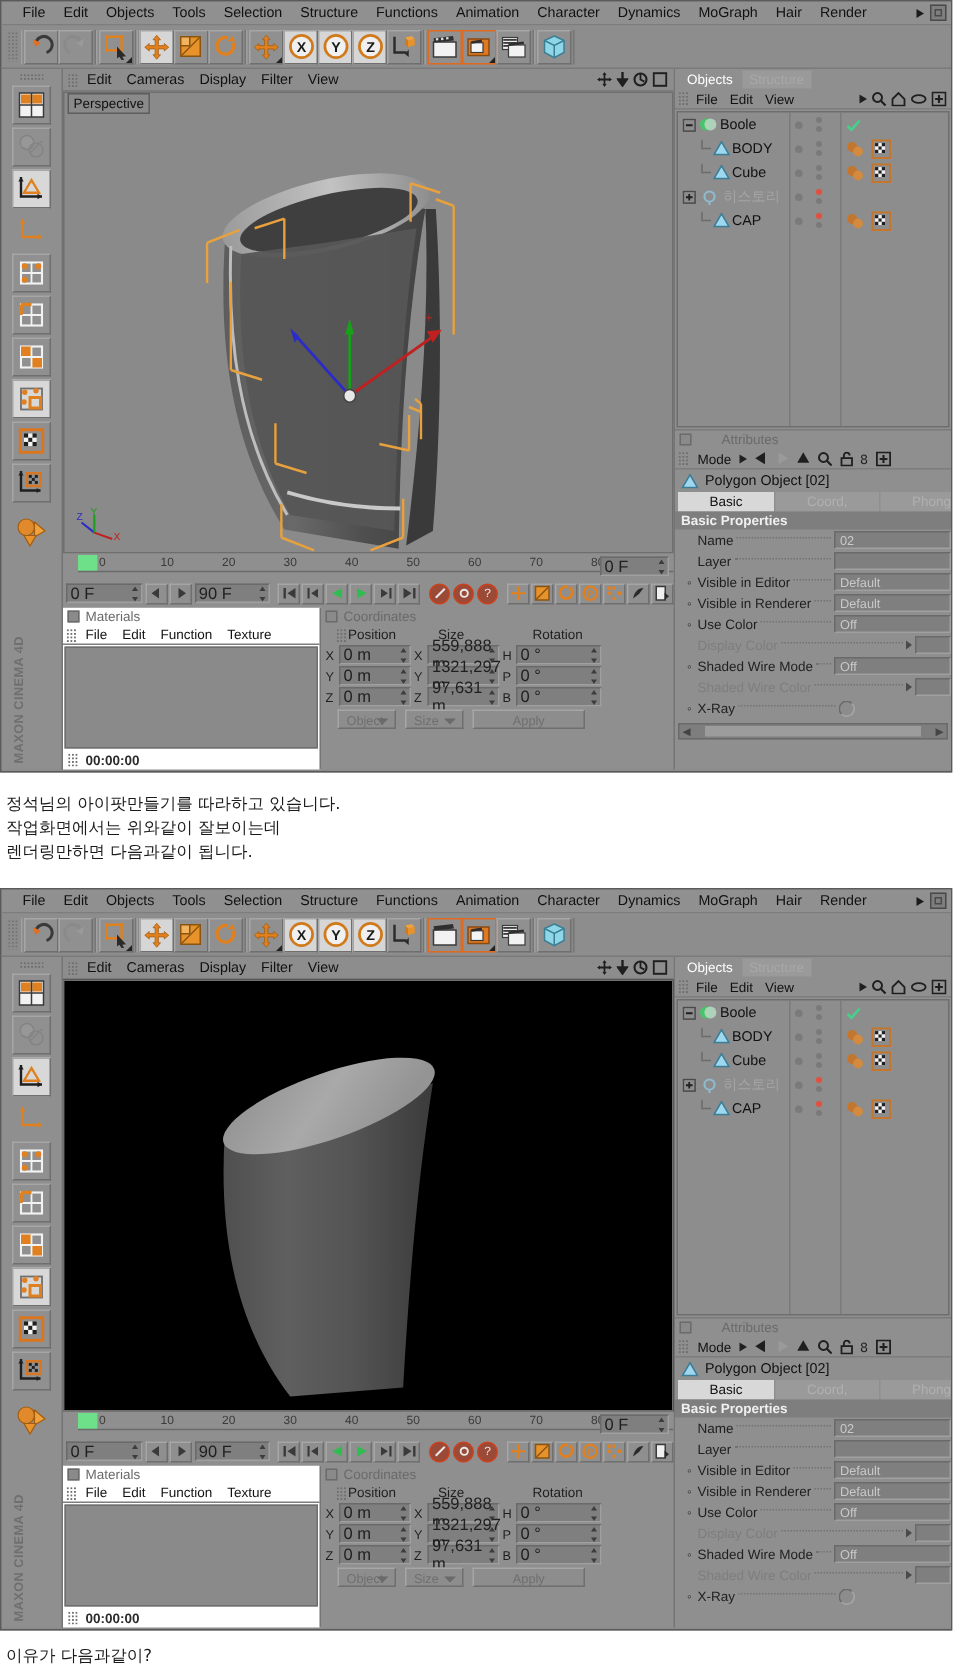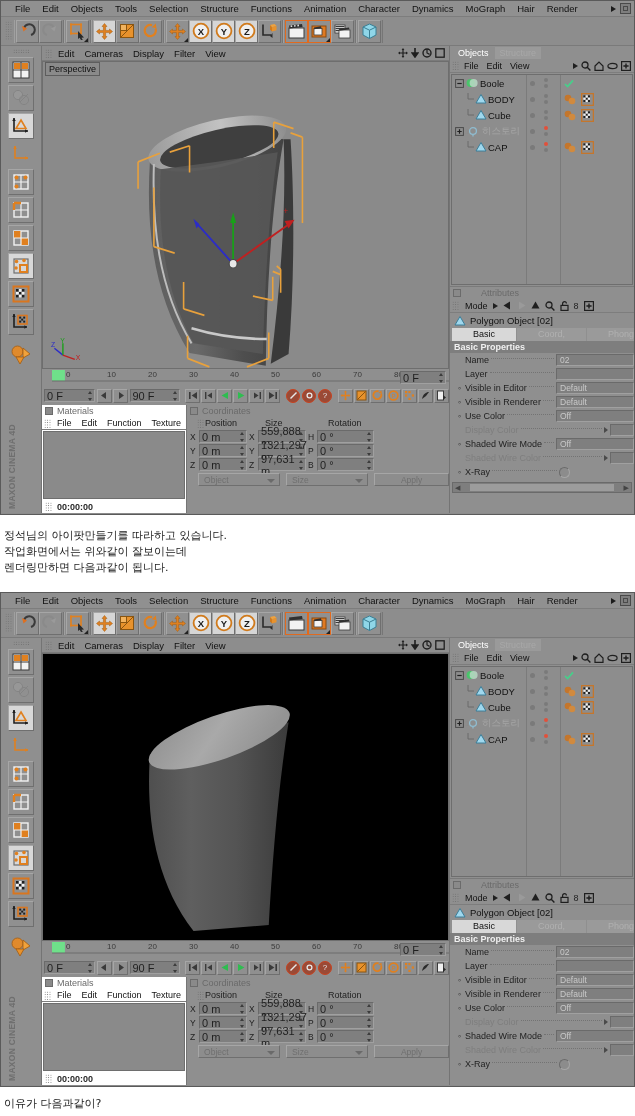--- a/index.html
+++ b/index.html
@@ -144,21 +144,21 @@
               font-size:9px;font-weight:bold;color:#2a2a2a;}
 
   .coordgrid{ padding:1px 3px 0 3px; font-size:8.5px; color:#1f1f1f;}
   .chead{ display:flex; font-size:9px; color:#1f1f1f; padding-left:10px; height:12px; align-items:center;}
   .chead span{ display:inline-block; }
   .crow{ display:flex; align-items:center; gap:2px; margin-bottom:1px;}
   .clab{ width:7px; font-size:8.5px; color:#1f1f1f; text-align:left;}
   .cfld{ width:48px; }
   .cfld.h{ width:57px; }
   .crowbtns{ display:flex; gap:6px; margin-top:2px; padding-left:8px;}
-  .dbtn{ width:82px;height:13px; background:#8d8d8d;
+  .dbtn{ width:39px;height:13px; background:#8d8d8d;
      border-top:1px solid #a6a6a6;border-left:1px solid #a6a6a6;
      border-right:1px solid #6f6f6f;border-bottom:1px solid #6f6f6f;
      font-size:8.5px;color:#6f6f6f;display:flex;align-items:center;
      padding-left:5px;position:relative;}
   .dbtn .dd{position:absolute;right:4px;top:5px;width:0;height:0;
      border-left:4px solid transparent;border-right:4px solid transparent;border-top:4px solid #6a6a6a;}
   .abtn{ width:75px;height:13px;background:#8d8d8d;
      border-top:1px solid #a6a6a6;border-left:1px solid #a6a6a6;
      border-right:1px solid #6f6f6f;border-bottom:1px solid #6f6f6f;
      font-size:8.5px;color:#6f6f6f;display:flex;align-items:center;justify-content:center;}

